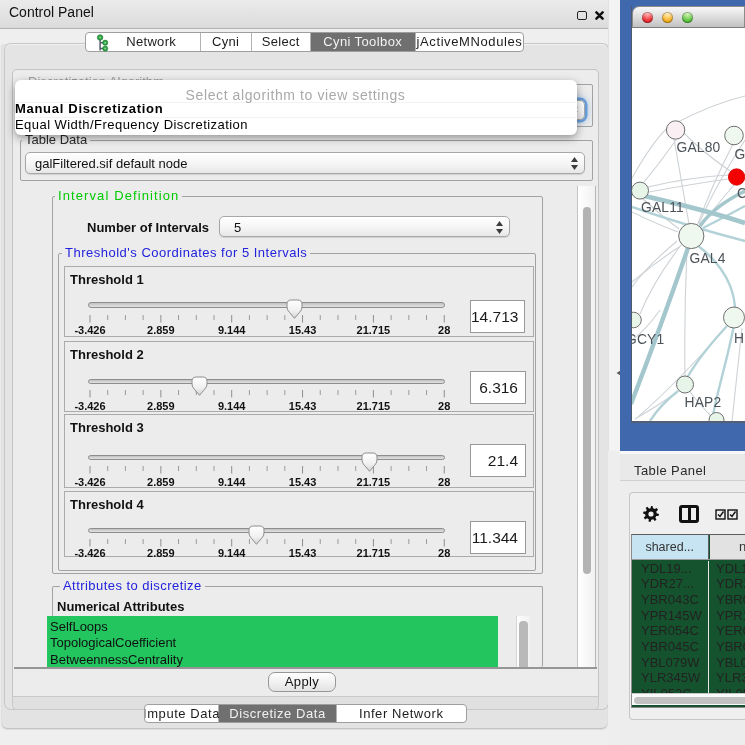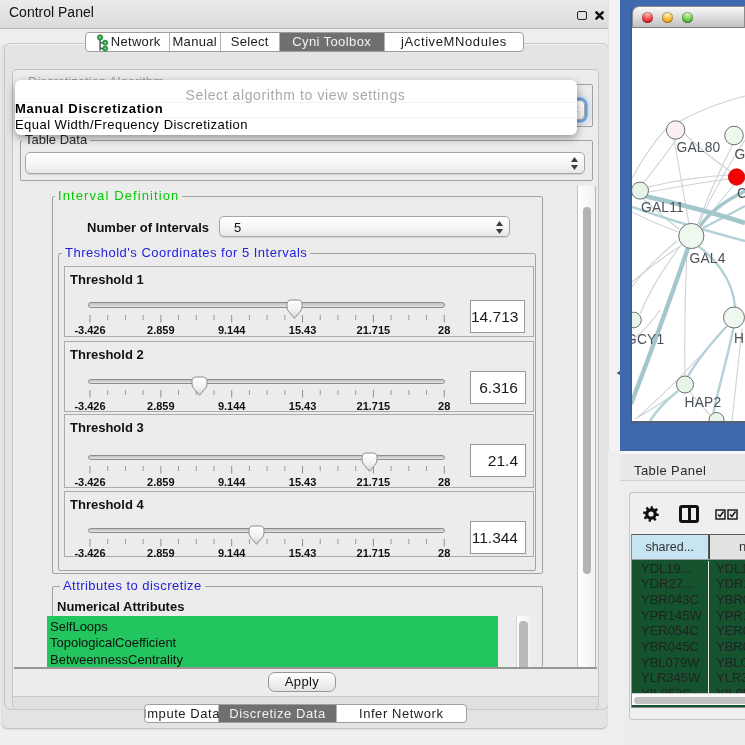--- a/index.html
+++ b/index.html
@@ -25,22 +25,22 @@
 <div class="abs" style="left:0;top:0;width:608px;height:745px;background:#efefef"></div>
 <div class="abs" style="left:1.5px;top:44px;width:605.5px;height:684.3px;background:#e3e3e3;border-radius:0 0 5px 5px;box-shadow:0 1px 2px rgba(0,0,0,0.25)"></div>
 <div class="abs" style="left:0;top:0;width:616px;height:29px;background:linear-gradient(#ebebeb,#dbdbdb);border-bottom:1px solid #b3b3b3"></div>
 <div class="abs" style="left:9px;top:4px;font-size:14px;letter-spacing:0px;color:#111">Control Panel</div>
 <div class="abs" style="left:577px;top:10.5px;width:9.5px;height:9.5px;border:1.8px solid #222;border-radius:2px"></div>
 <svg class="abs" style="left:594.5px;top:11px" width="9" height="9" viewBox="0 0 9 9">
       <path d="M1.4 1.4 L7.6 7.6 M7.6 1.4 L1.4 7.6" stroke="#111" stroke-width="2.5" stroke-linecap="round"></path>
     </svg>
 <div class="abs" style="left:5px;top:44px;width:602.5px;height:665.3px;background:#e4e4e4;border-radius:6px;box-shadow:0 0 0 1px #c7c7c7, inset 0 1px 0 rgba(255,255,255,0.5)"></div>
 <div class="seg" style="left:84.7px;top:32px;width:439.6px;height:19.5px">
-      <div style="width:84px;padding-left:17px">Network</div>
-      <div style="width:51px">Manual</div>
+      <div style="width:115px;padding-left:17px">Network</div>
+      <div style="width:51px">Cyni</div>
       <div style="width:59px">Select</div>
       <div class="sel" style="width:105px;letter-spacing:0.4px">Cyni Toolbox</div>
       <div style="flex:1;letter-spacing:0.6px">jActiveMNodules</div>
     </div>
 <svg class="abs" style="left:94.6px;top:32.5px;z-index:5" width="14" height="20" viewBox="0 0 14 20">
       <path d="M5.1 6 V17.6 M5.1 9.7 H8 M5.1 15.6 H8" stroke="#565b6b" stroke-width="1.5" fill="none"></path>
       <circle cx="5.1" cy="4.5" r="2.8" fill="#2f9e45" stroke="#1e7e33" stroke-width="0.6"></circle>
       <circle cx="5.1" cy="4.5" r="1.1" fill="#86d889"></circle>
       <circle cx="10.2" cy="9.7" r="2.6" fill="#2f9e45" stroke="#1e7e33" stroke-width="0.6"></circle>
       <circle cx="10.2" cy="9.7" r="1" fill="#86d889"></circle>
@@ -52,20 +52,21 @@
 <div class="grp" style="left:20px;top:84px;width:573px;height:43px"></div>
 <div class="abs" style="left:25px;top:74px;font-size:13px;color:#9b9b9b;background:#ececec;padding:0 3px">Discretization Algorithm</div>
 <div class="combo" style="left:28px;top:100px;width:557px;height:20px;box-shadow:0 0 0 2.5px rgba(88,148,216,0.85),0 0 6px 3px rgba(110,160,220,0.5)"></div>
 <svg class="abs" style="left:570px;top:102px;opacity:0.45" width="9" height="15" viewBox="0 0 9 15">
       <path d="M4.5 1 L8 6 H1 Z" fill="#3c3c3c"></path>
       <path d="M4.5 14 L1 9 H8 Z" fill="#3c3c3c"></path>
     </svg>
 <div class="grp" style="left:20px;top:140px;width:573px;height:41px"></div>
 <div class="gtitle" style="left:22px;top:133px;color:#2b2b2b">Table Data</div>
 <div class="combo" style="left:25px;top:152px;width:560px;height:22px">
+      <div class="ctext">galFiltered.sif default node</div>
       <svg class="arrows" width="9" height="15" viewBox="0 0 9 15">
         <path d="M4.5 1 L8 6 H1 Z" fill="#3c3c3c"></path>
         <path d="M4.5 14 L1 9 H8 Z" fill="#3c3c3c"></path>
       </svg>
     </div>
 <div class="abs" style="left:577px;top:186px;width:19px;height:481px;background:linear-gradient(90deg,#ffffff,#f1f1f1);border-left:1px solid #c2c2c2;border-right:1px solid #b5b5b5"></div>
 <div class="abs" style="left:583px;top:207px;width:8px;height:367px;background:#b3b3b3;border-radius:4px"></div>
 <div class="grp" style="left:52px;top:196px;width:491px;height:378px"></div>
 <div class="gtitle" style="left:55px;top:189px;color:#00cc00;letter-spacing:1.1px">Interval Definition</div>
 <div class="abs" style="left:87px;top:220px;font-size:13px;font-weight:bold;color:#111">Number of Intervals</div>

